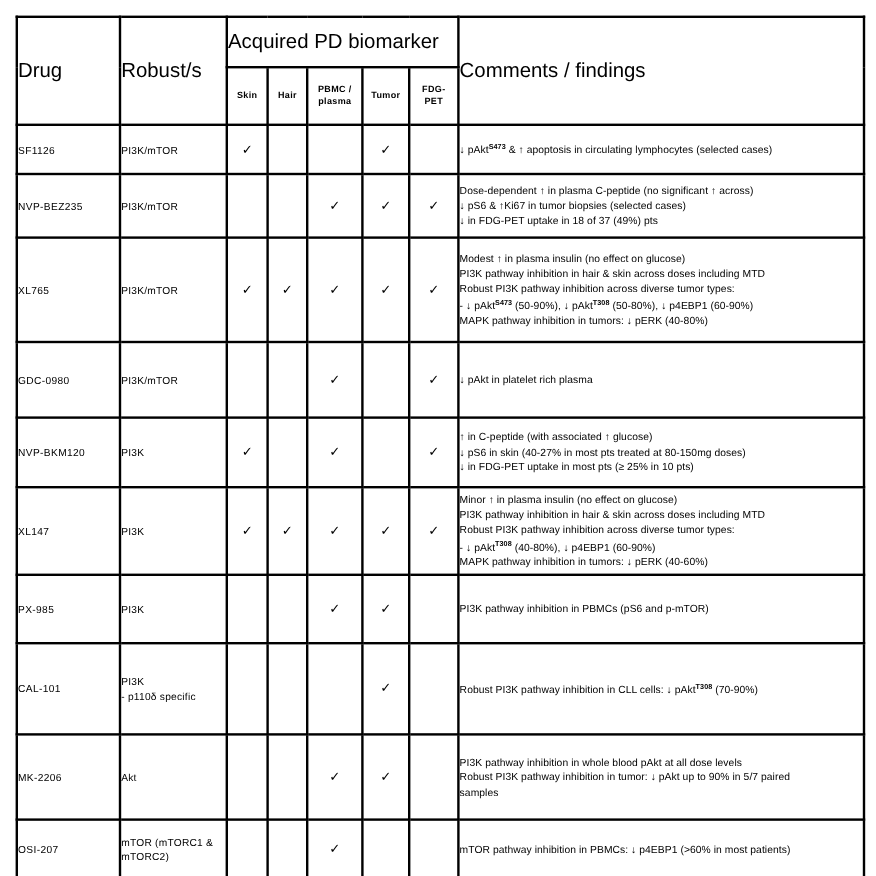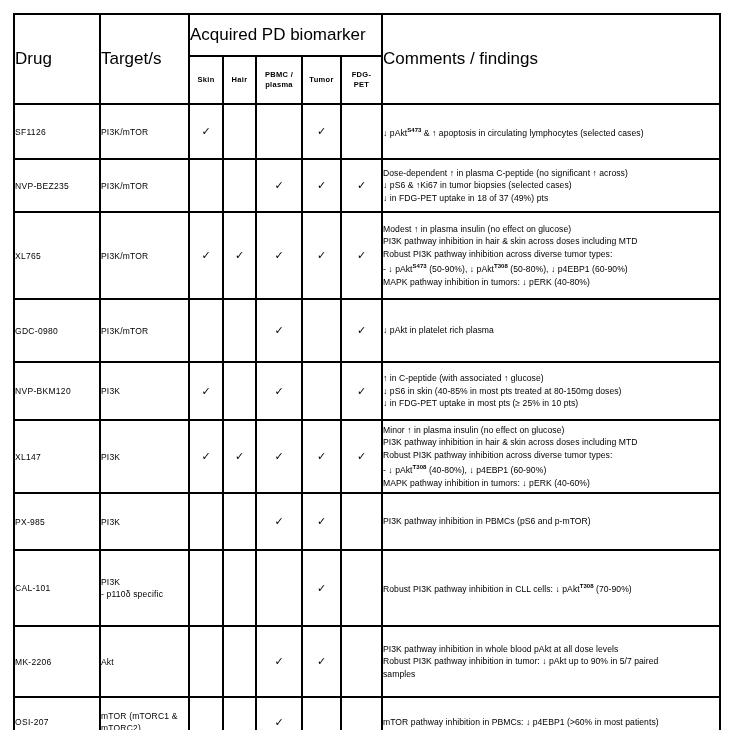--- a/index.html
+++ b/index.html
@@ -104,34 +104,34 @@
       <col style="width:34px">
       <col style="width:33px">
       <col style="width:46px">
       <col style="width:39px">
       <col style="width:41px">
       <col style="width:338px">
     </colgroup>
     <thead>
       <tr>
         <th class="hdr-main" rowspan="2">Drug</th>
-        <th class="hdr-main" rowspan="2">Target/s</th>
+        <th class="hdr-main" rowspan="2">Robust/s</th>
         <th class="hdr-group" colspan="5">Acquired PD biomarker</th>
         <th class="hdr-main" rowspan="2">Comments / findings</th>
       </tr>
       <tr>
         <th class="hdr-sub">Skin</th>
         <th class="hdr-sub">Hair</th>
         <th class="hdr-sub">PBMC /<br>plasma</th>
         <th class="hdr-sub">Tumor</th>
         <th class="hdr-sub">FDG-<br>PET</th>
       </tr>
     </thead>
     <tbody id="tbody">
-        <tr style="height: 55px; border-radius: 21px;">
+        <tr style="height: 41px; border-radius: 21px;">
           <td class="c-drug">SF1126</td>
           <td class="c-target">PI3K/mTOR</td>
           <td class="c-mark"><span class="mark">✓</span></td>
           <td class="c-mark"></td>
           <td class="c-mark"></td>
           <td class="c-mark"><span class="mark">✓</span></td>
           <td class="c-mark"></td>
           <td class="c-comment">
             <div class="line">↓ pAkt<sup>S473</sup> &amp; ↑ apoptosis in circulating lymphocytes (selected cases)</div>
           </td>
@@ -181,21 +181,21 @@
         <tr style="height: 58px;">
           <td class="c-drug">NVP-BKM120</td>
           <td class="c-target">PI3K</td>
           <td class="c-mark"><span class="mark">✓</span></td>
           <td class="c-mark"></td>
           <td class="c-mark"><span class="mark">✓</span></td>
           <td class="c-mark"></td>
           <td class="c-mark"><span class="mark">✓</span></td>
           <td class="c-comment">
             <div class="line">↑ in C-peptide (with associated ↑ glucose)</div>
-            <div class="line">↓ pS6 in skin (40-85% in most pts treated at 80-150mg doses)</div>
+            <div class="line">↓ pS6 in skin (40-27% in most pts treated at 80-150mg doses)</div>
             <div class="line">↓ in FDG-PET uptake in most pts (≥ 25% in 10 pts)</div>
           </td>
         </tr>
         <tr style="height: 73px;">
           <td class="c-drug">XL147</td>
           <td class="c-target">PI3K</td>
           <td class="c-mark"><span class="mark">✓</span></td>
           <td class="c-mark"><span class="mark">✓</span></td>
           <td class="c-mark"><span class="mark">✓</span></td>
           <td class="c-mark"><span class="mark">✓</span></td>

